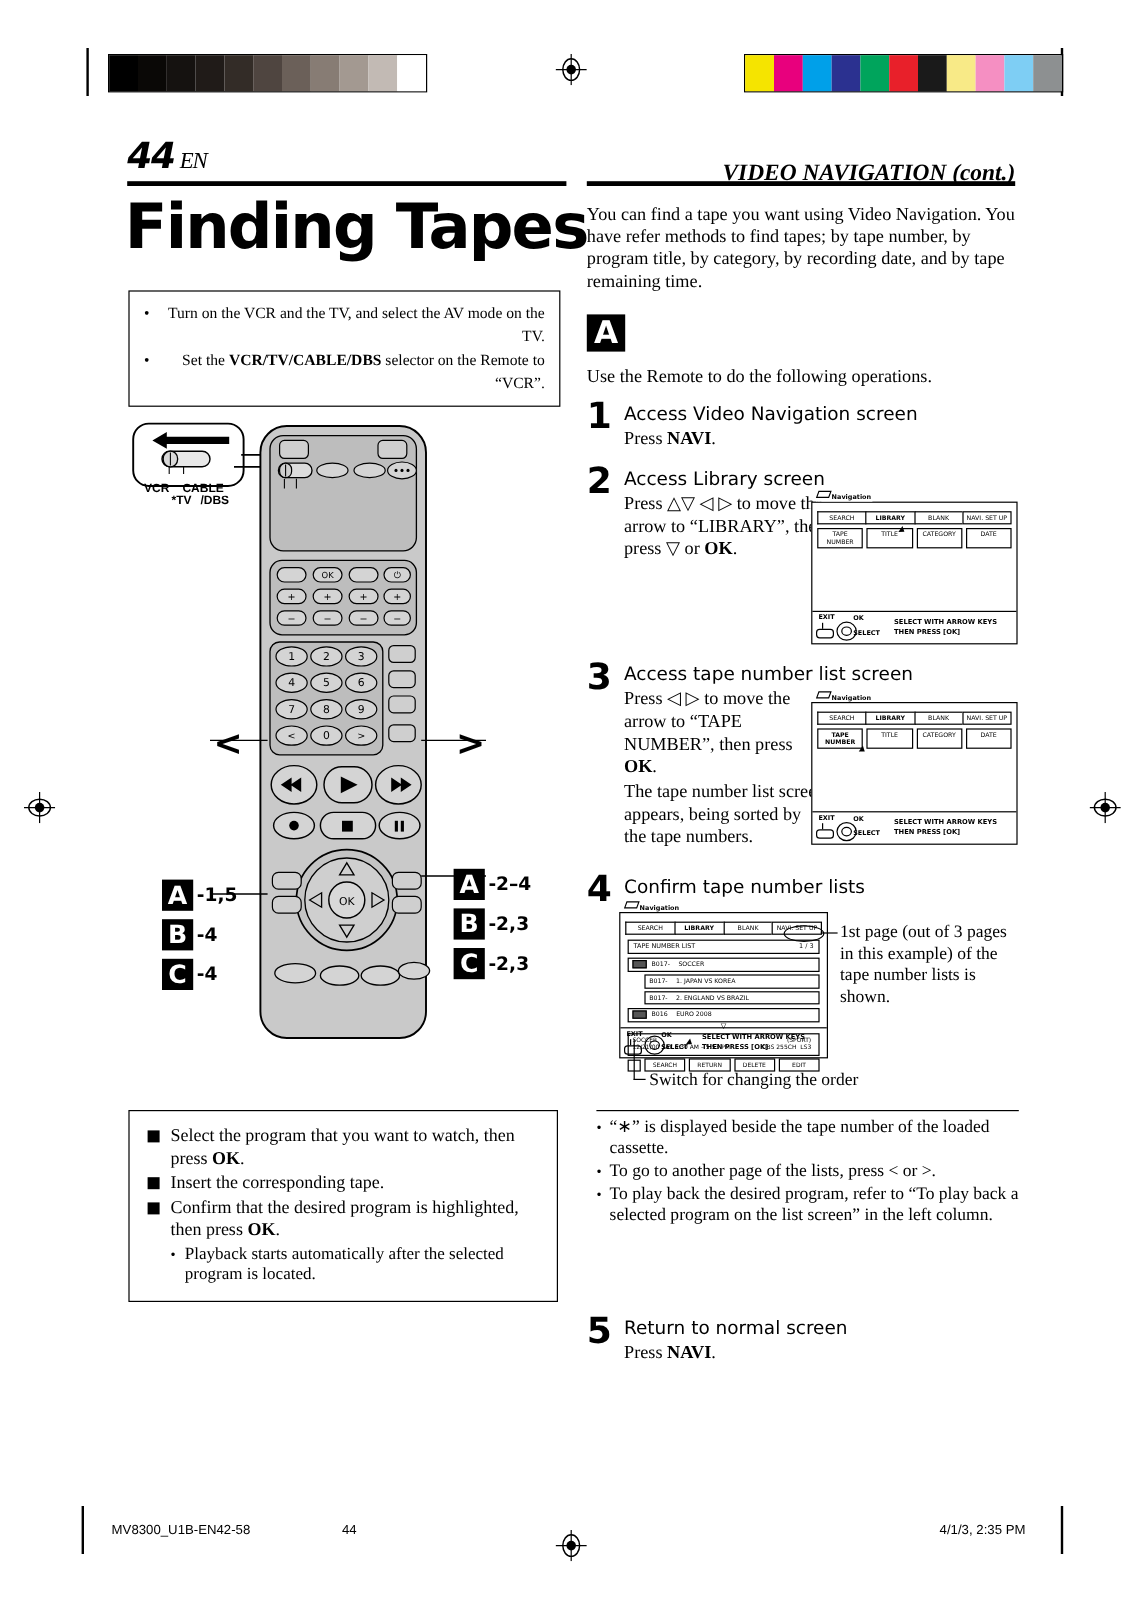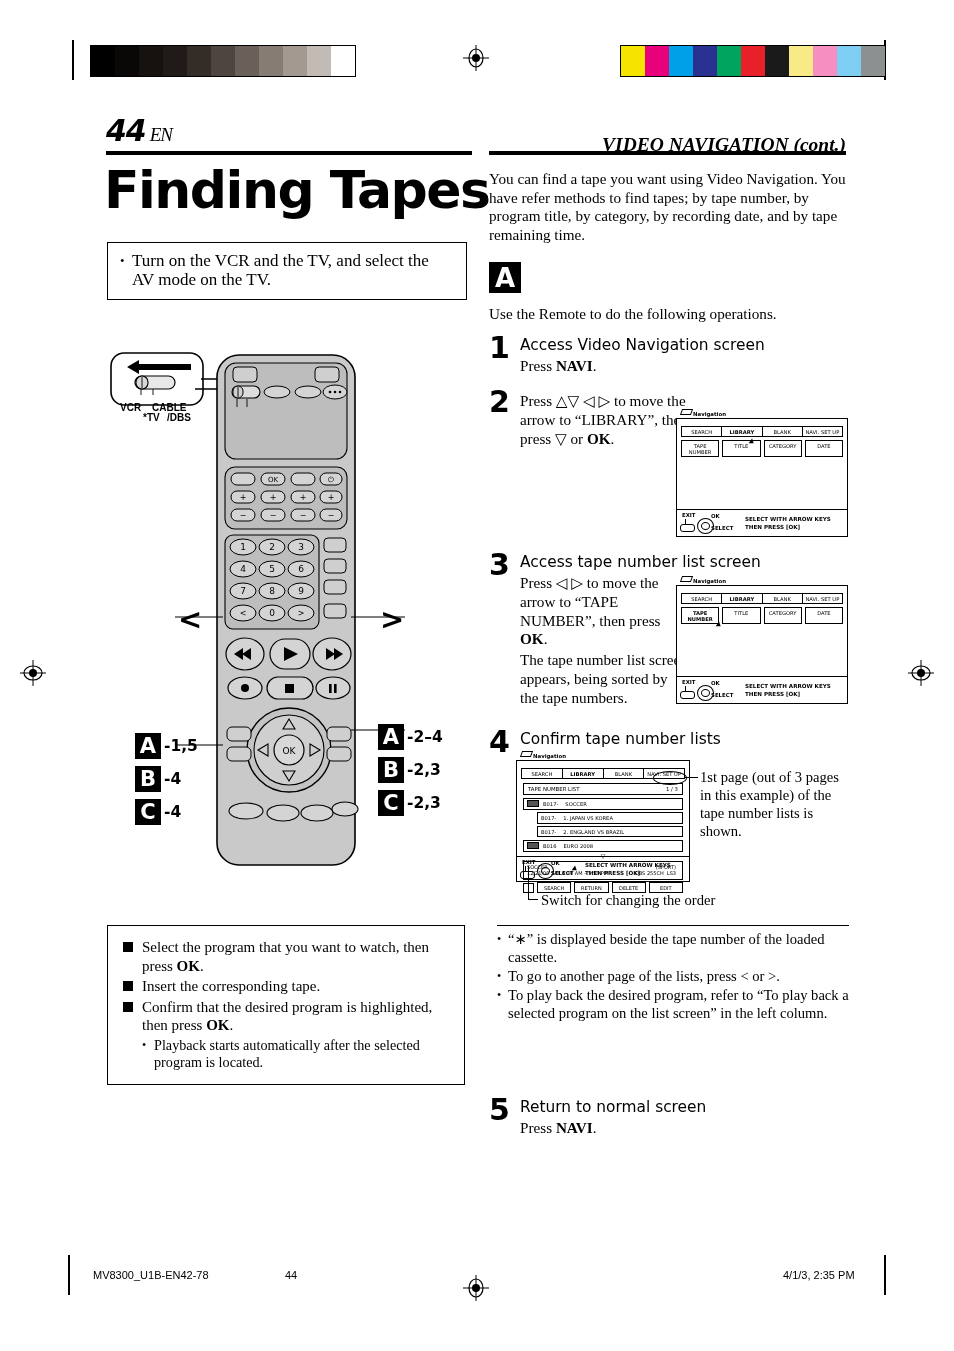--- a/index.html
+++ b/index.html
@@ -17,21 +17,21 @@
   .pgnum{position:absolute;left:106px;top:113px;font-family:"DejaVu Sans",sans-serif;font-weight:bold;font-style:italic;font-size:30px;letter-spacing:-1px;}
   .pgnum .en{font-size:19px;font-weight:normal;font-style:italic;margin-left:4px;font-family:"Liberation Serif",serif;}
   .runhead{position:absolute;right:108px;top:134px;font-family:"Liberation Serif",serif;font-weight:bold;font-style:italic;font-size:19.5px;}
   .rule-left{position:absolute;left:106px;top:151px;width:366px;height:4px;background:#000;}
   .rule-right{position:absolute;left:489px;top:151px;width:357px;height:4px;background:#000;}
 
   
   .title{position:absolute;left:104px;top:160px;font-family:"DejaVu Sans",sans-serif;font-weight:bold;font-size:52px;letter-spacing:-1.5px;}
   .prep-box{position:absolute;left:107px;top:242px;width:360px;box-sizing:border-box;border:1.5px solid #000;padding:9px 12px 10px 12px;}
   .prep-box ul{margin:0;padding:0;list-style:none;}
-  .prep-box li{font-size:17px;line-height:18.6px;padding-left:12px;position:relative;}
+  .prep-box li{font-size:13px;line-height:18.6px;padding-left:12px;position:relative;text-align:right;}
   .prep-box li+li{margin-top:2px;}
   .prep-box li:before{content:"\2022";position:absolute;left:0;top:0;font-size:13px;}
   .prep-box b{font-weight:bold;}
 
   
   .remote-wrap{position:absolute;left:105px;top:345px;width:370px;height:560px;}
   .remote-wrap svg{display:block;}
 
   
   .chip-row{position:absolute;display:flex;align-items:center;}
@@ -182,20 +182,21 @@
   </div>
   <div class="runhead">VIDEO NAVIGATION (cont.)</div>
   <div class="rule-left"></div>
   <div class="rule-right"></div>
 
   <div class="title">Finding Tapes</div>
 
   <div class="prep-box">
     <ul>
       <li>Turn on the VCR and the TV, and select the AV mode on the TV.</li>
+      <li>Set the <b>VCR/TV/CABLE/DBS</b> selector on the Remote to “VCR”.</li>
     </ul>
   </div>
 
   <div class="remote-wrap">
     <svg width="370" height="560" viewBox="0 0 370 560">
 
       <g>
         <rect x="6" y="8" width="92" height="52" rx="13" ry="13" fill="#fff" stroke="#000" stroke-width="1.6"></rect>
         <path d="M96 34 L150 34 L150 28" fill="none" stroke="#000" stroke-width="1.4"></path>
         <path d="M90 44 L150 44 L150 40" fill="none" stroke="#000" stroke-width="1.4"></path>
@@ -388,20 +389,21 @@
     <span class="num">1</span>
     <div class="body">
       <div class="sh">Access Video Navigation screen</div>
       <div class="txt">Press <b>NAVI</b>.</div>
     </div>
   </div>
 
   <div class="step" style="top:390px;">
     <span class="num">2</span>
     <div class="body">
+      <div class="sh">Access Library screen</div>
       <div class="txt narrow">Press △▽ ◁ ▷ to move the arrow to “LIBRARY”, then press ▽ or <b>OK</b>.</div>
     </div>
   </div>
 
   <div class="osd" style="left:676px;top:418px;width:172px;height:119px;">
     <div class="navlabel"><span class="ic"></span><span>Navigation</span></div>
     <div class="tabs">
       <div class="tab">SEARCH</div>
       <div class="tab on">LIBRARY</div>
       <div class="tab">BLANK</div>
@@ -556,21 +558,21 @@
   <div class="step" style="top:1098px;">
     <span class="num">5</span>
     <div class="body">
       <div class="sh">Return to normal screen</div>
       <div class="txt">Press <b>NAVI</b>.</div>
     </div>
   </div>
 
   <div class="footrule" style="left:68px;top:1255px;width:2px;height:40px;"></div>
   <div class="footrule" style="left:884px;top:1255px;width:2px;height:40px;"></div>
-  <div class="foot" style="left:93px;top:1269px;">MV8300_U1B-EN42-78</div>
+  <div class="foot" style="left:93px;top:1269px;">MV8300_U1B-EN42-58</div>
   <div class="foot" style="left:285px;top:1269px;">44</div>
   <div class="foot" style="left:783px;top:1269px;">4/1/3, 2:35 PM</div>
   <div class="reg" style="left:463px;top:1275px;">
     <svg width="26" height="26" viewBox="0 0 26 26">
       <line x1="13" y1="0" x2="13" y2="26" stroke="#000" stroke-width="1"></line>
       <line x1="0" y1="13" x2="26" y2="13" stroke="#000" stroke-width="1"></line>
       <ellipse cx="13" cy="13" rx="7" ry="9" fill="none" stroke="#000" stroke-width="1.2"></ellipse>
       <circle cx="13" cy="13" r="4" fill="#000"></circle>
     </svg>
   </div>

